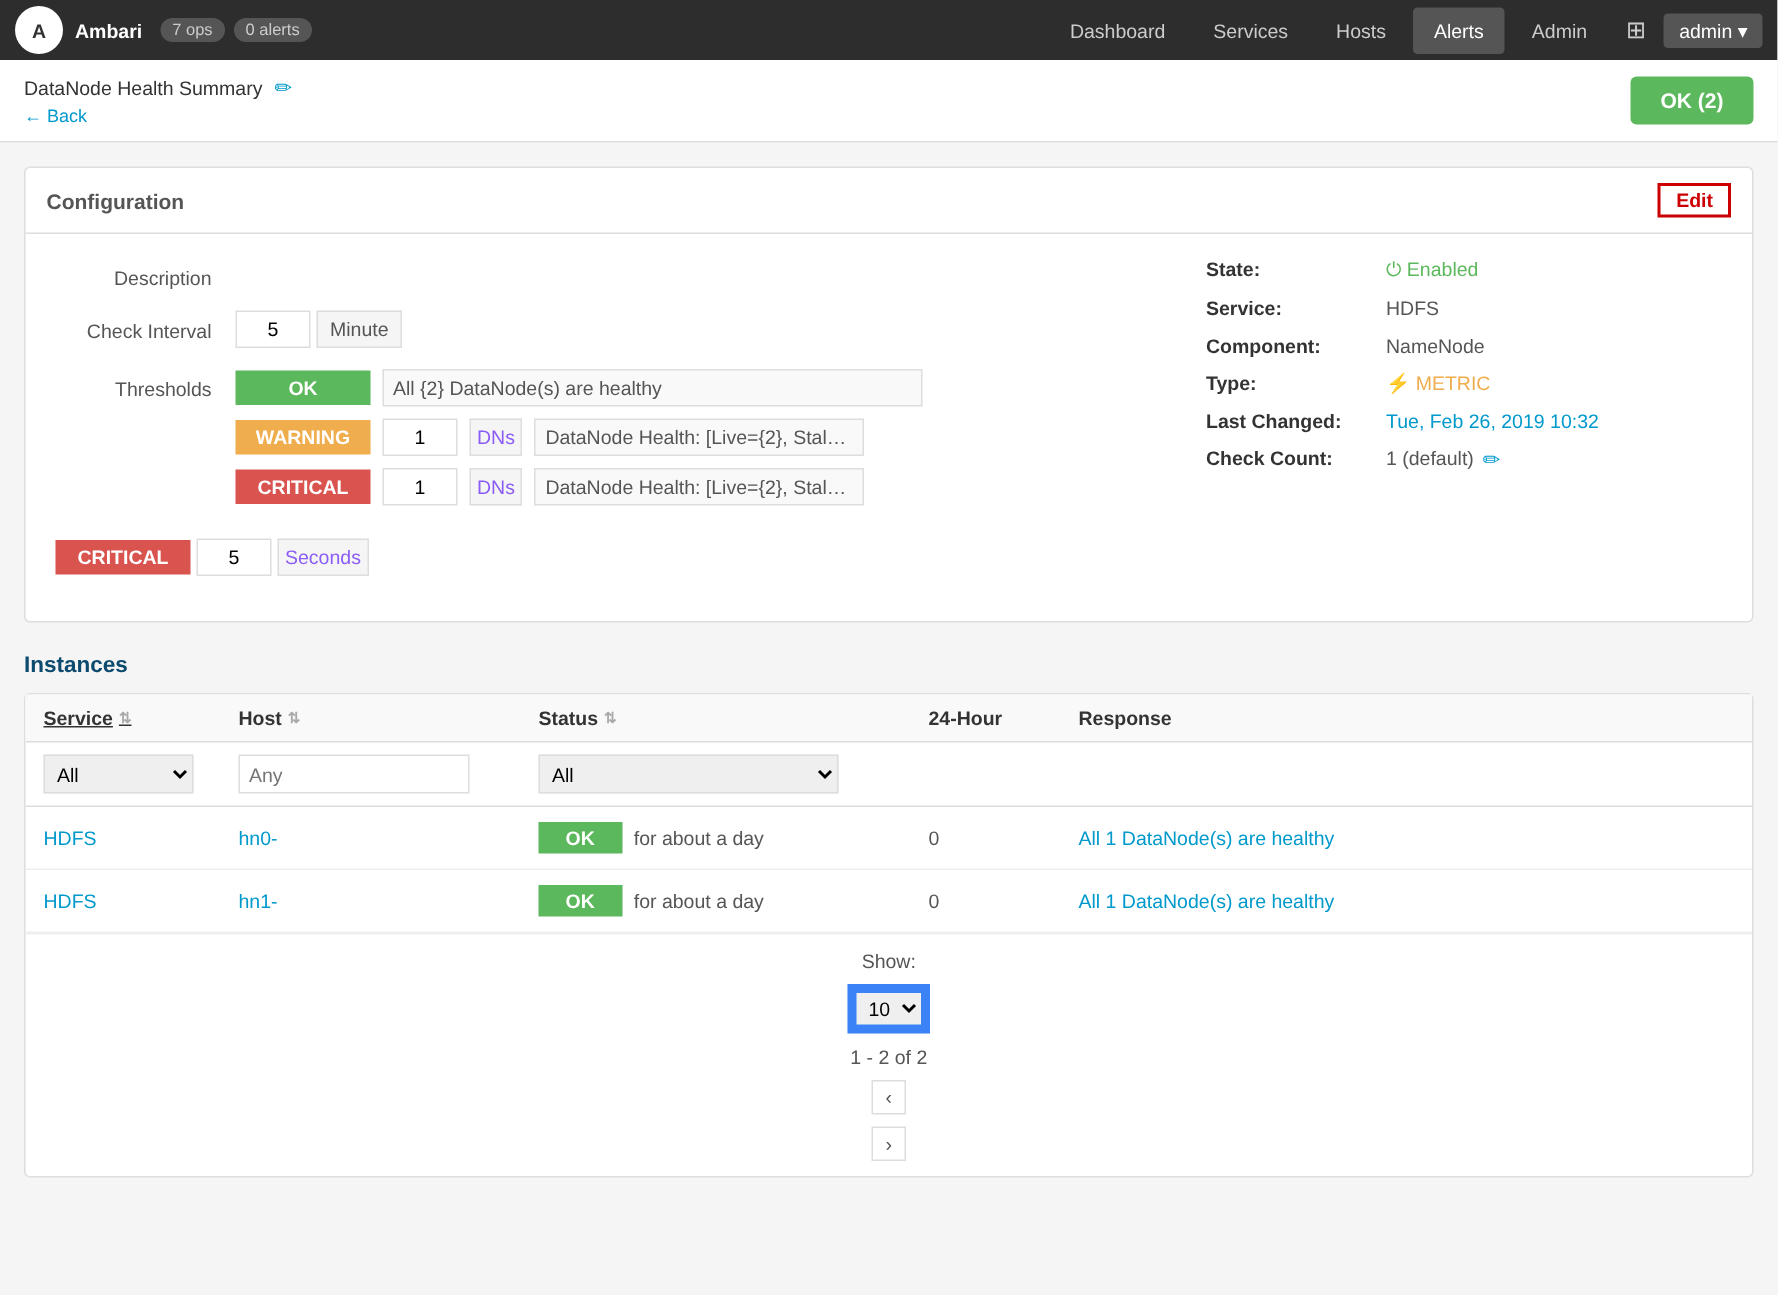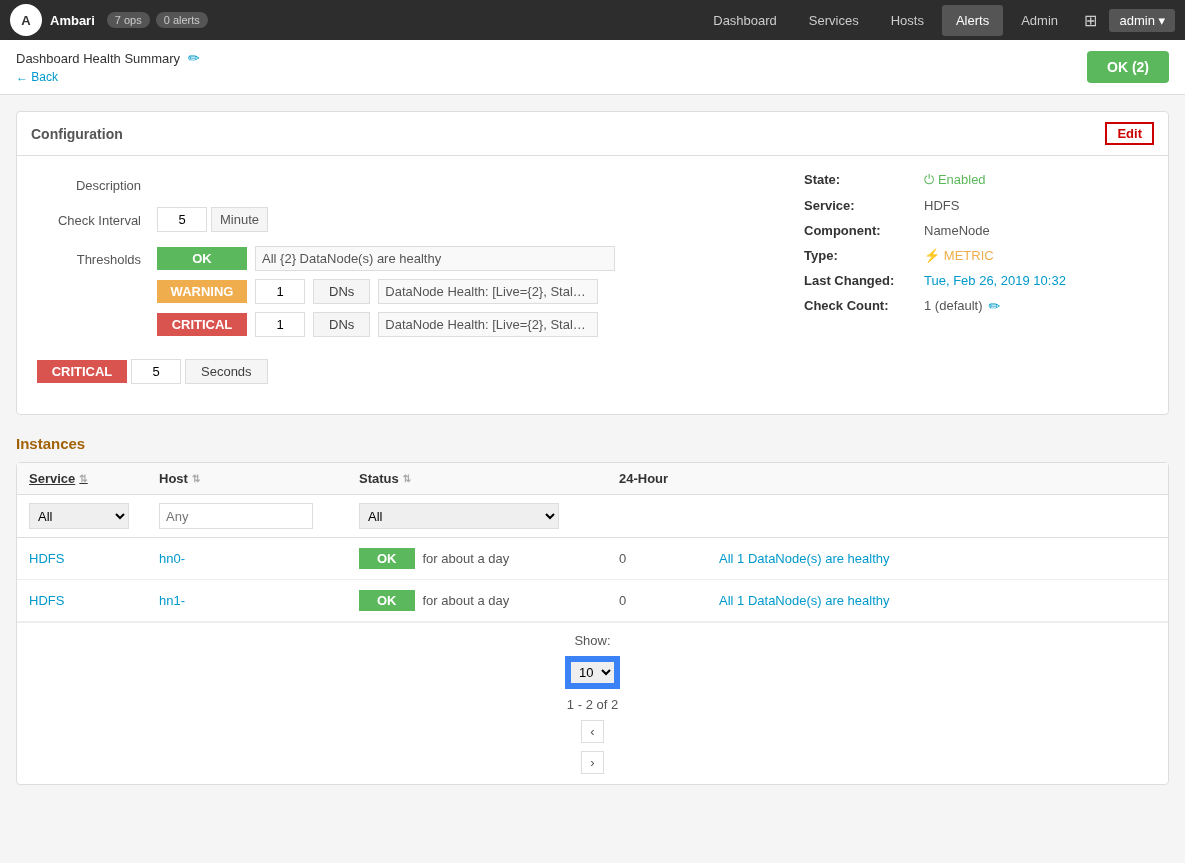--- a/index.html
+++ b/index.html
@@ -46,31 +46,31 @@
     .input-group { display: flex; align-items: center; gap: 4px; }
     .small-input { width: 50px; border: 1px solid #ddd; padding: 4px 6px; text-align: center; }
     .unit-label { color: #555; background: #f5f5f5; border: 1px solid #ddd; padding: 4px 8px; }
 
     
     .threshold-row { display: flex; align-items: center; gap: 8px; margin-bottom: 8px; }
     .threshold-btn-ok { background: #5cb85c; color: #fff; border: none; padding: 4px 20px; font-weight: bold; min-width: 90px; }
     .threshold-btn-warn { background: #f0ad4e; color: #fff; border: none; padding: 4px 10px; font-weight: bold; min-width: 90px; }
     .threshold-btn-crit { background: #d9534f; color: #fff; border: none; padding: 4px 10px; font-weight: bold; min-width: 90px; }
     .threshold-input { width: 50px; border: 1px solid #ddd; padding: 4px 6px; text-align: center; }
-    .threshold-unit { color: #404040; background: #f5f5f5; border: 1px solid #ddd; padding: 4px 15px; }
+    .threshold-unit { color: #8b5cf6; background: #f5f5f5; border: 1px solid #ddd; padding: 4px 4px; }
     .threshold-text { border: 1px solid #ddd; padding: 4px 6px; width: 220px; color: #555; background: #f9f9f9; overflow: hidden; white-space: nowrap; text-overflow: ellipsis; }
     .meta-row { display: flex; margin-bottom: 10px; }
     .meta-key { width: 120px; font-weight: bold; color: #333; }
     .meta-val { color: #555; }
     .meta-val.green { color: #5cb85c; }
     .meta-val.blue { color: #0099cc; }
     .meta-val.orange { color: #f0ad4e; }
 
     
-    .instances-title { font-size: 15px; font-weight: bold; margin-bottom: 10px; color: #a16207; }
+    .instances-title { font-size: 15px; font-weight: bold; margin-bottom: 10px; color: #0c4a6e; }
     .instances-table-wrap { background: #fff; border: 1px solid #ddd; border-radius: 4px; }
     .table-header-row { display: flex; align-items: center; padding: 8px 12px; border-bottom: 1px solid #ddd; background: #f9f9f9; gap: 0; }
     .th { font-weight: bold; color: #333; display: flex; align-items: center; gap: 4px; }
     .th-service { width: 130px; text-decoration: underline; }
     .th-host { width: 200px; }
     .th-status { width: 260px; }
     .th-24h { width: 100px; }
     .th-response { flex: 1; }
     .sort-icon { color: #aaa; font-size: 10px; }
 
@@ -119,21 +119,21 @@
     <a class="topnav-link active">Alerts</a>
     <a class="topnav-link">Admin</a>
     <span class="topnav-grid">⊞</span>
     <span class="topnav-user">admin ▾</span>
   </div>
 </nav>
 
 <div class="page-header">
   <div class="page-title-area">
     <div class="page-title">
-      <span>Dashboard Health Summary</span>
+      <span>DataNode Health Summary</span>
       <span class="edit-pencil-icon">✏</span>
     </div>
     <a class="back-link">Back</a>
   </div>
   <button class="ok-btn">OK (2)</button>
 </div>
 
 <div class="main-content">
 
   <div class="config-panel">
@@ -236,20 +236,21 @@
         </div>
         <div class="th th-host">
           <span>Host</span>
           <span class="sort-icon">⇅</span>
         </div>
         <div class="th th-status">
           <span>Status</span>
           <span class="sort-icon">⇅</span>
         </div>
         <div class="th th-24h">24-Hour</div>
+        <div class="th th-response">Response</div>
       </div>
 
       <div class="filter-row">
         <div style="width:130px;">
           <select class="filter-select">
             <option>All</option>
           </select>
         </div>
         <div style="width:200px;">
           <input class="filter-input" type="text" placeholder="Any" style="">

